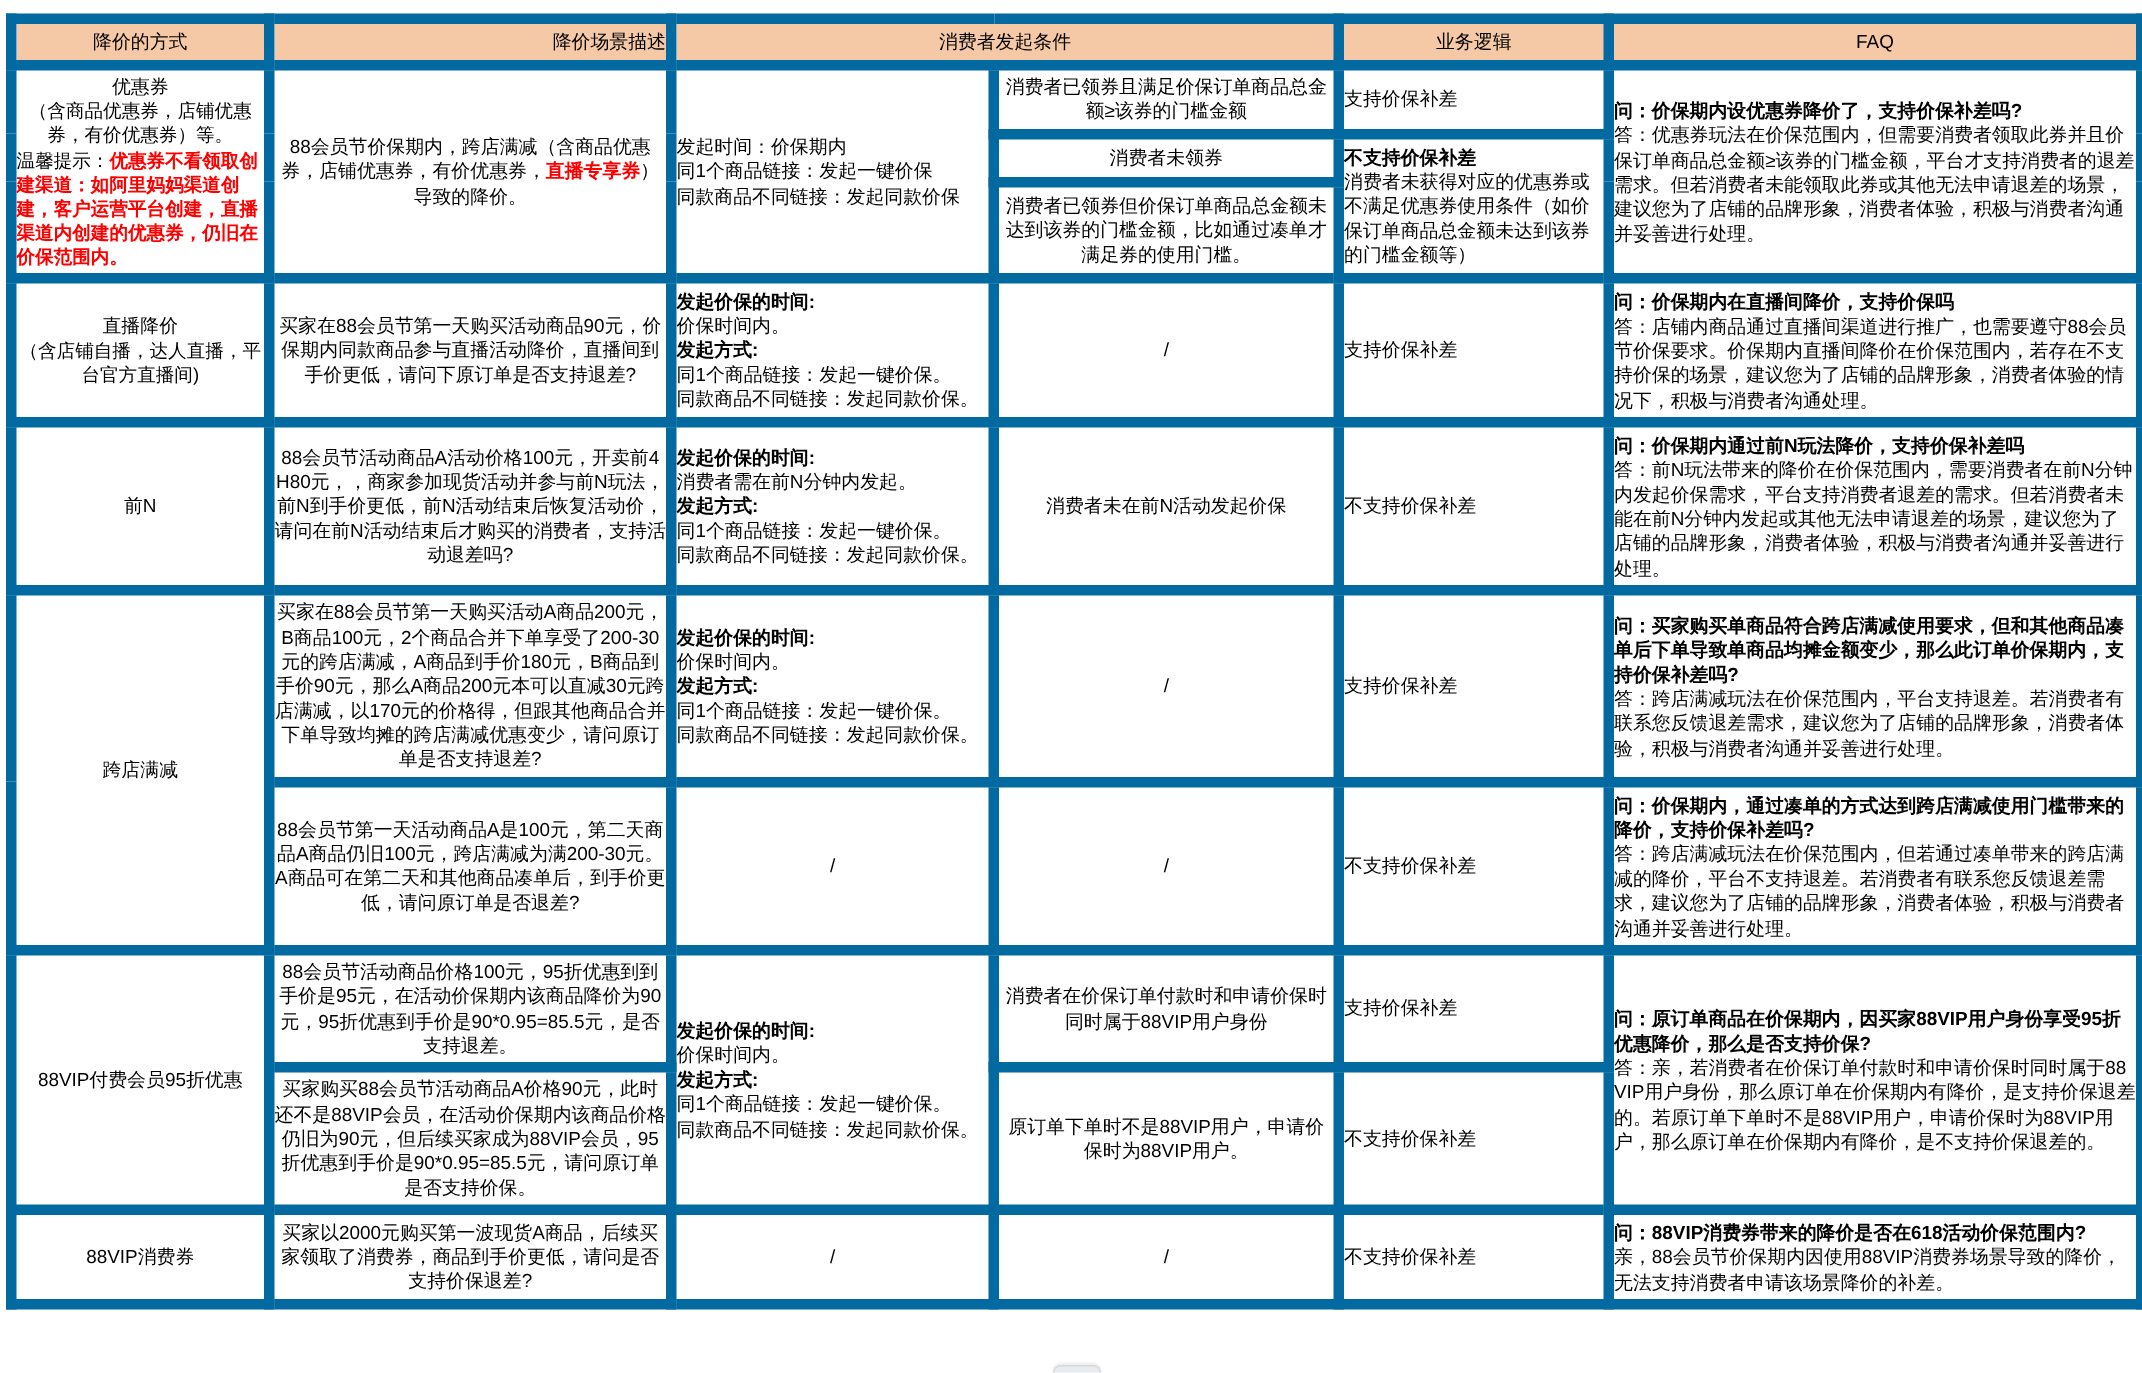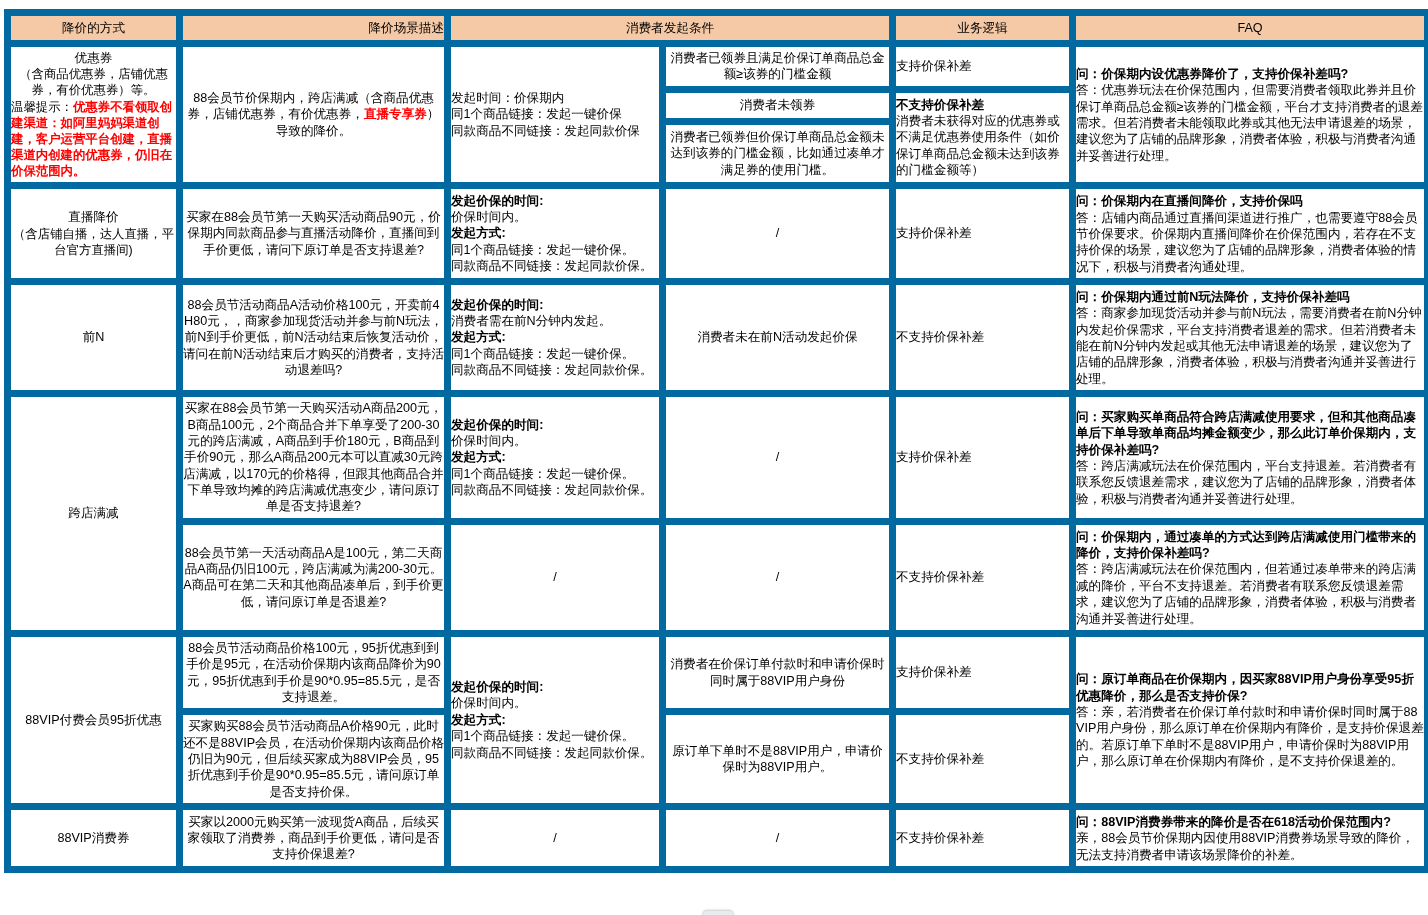--- a/index.html
+++ b/index.html
@@ -156,21 +156,21 @@
         <div>消费者需在前N分钟内发起。</div>
         <div class="b">发起方式:</div>
         <div style="white-space:pre-line">同1个商品链接：发起一键价保。
 同款商品不同链接：发起同款价保。</div>
       </td>
       <td class="c-cond-r">消费者未在前N活动发起价保</td>
       <td class="c-logic b">不支持价保补差</td>
       <td class="c-faq">
         <div class="faq-block">
           <p class="q">问：价保期内通过前N玩法降价，支持价保补差吗</p>
-          <p>答：商家参加现货活动并参与前N玩法，需要消费者在前N分钟内发起价保需求，平台支持消费者退差的需求。但若消费者未能在前N分钟内发起或其他无法申请退差的场景，建议您为了店铺的品牌形象，消费者体验，积极与消费者沟通并妥善进行处理。</p>
+          <p>答：前N玩法带来的降价在价保范围内，需要消费者在前N分钟内发起价保需求，平台支持消费者退差的需求。但若消费者未能在前N分钟内发起或其他无法申请退差的场景，建议您为了店铺的品牌形象，消费者体验，积极与消费者沟通并妥善进行处理。</p>
         </div>
       </td>
     </tr>
 
     <tr>
       <td class="c-way" rowspan="2" style="vertical-align:middle">
         <div>跨店满减</div>
       </td>
       <td class="c-desc">买家在88会员节第一天购买活动A商品200元，B商品100元，2个商品合并下单享受了200-30元的跨店满减，A商品到手价180元，B商品到手价90元，那么A商品200元本可以直减30元跨店满减，以170元的价格得，但跟其他商品合并下单导致均摊的跨店满减优惠变少，请问原订单是否支持退差?</td>
       <td class="c-cond-l">

